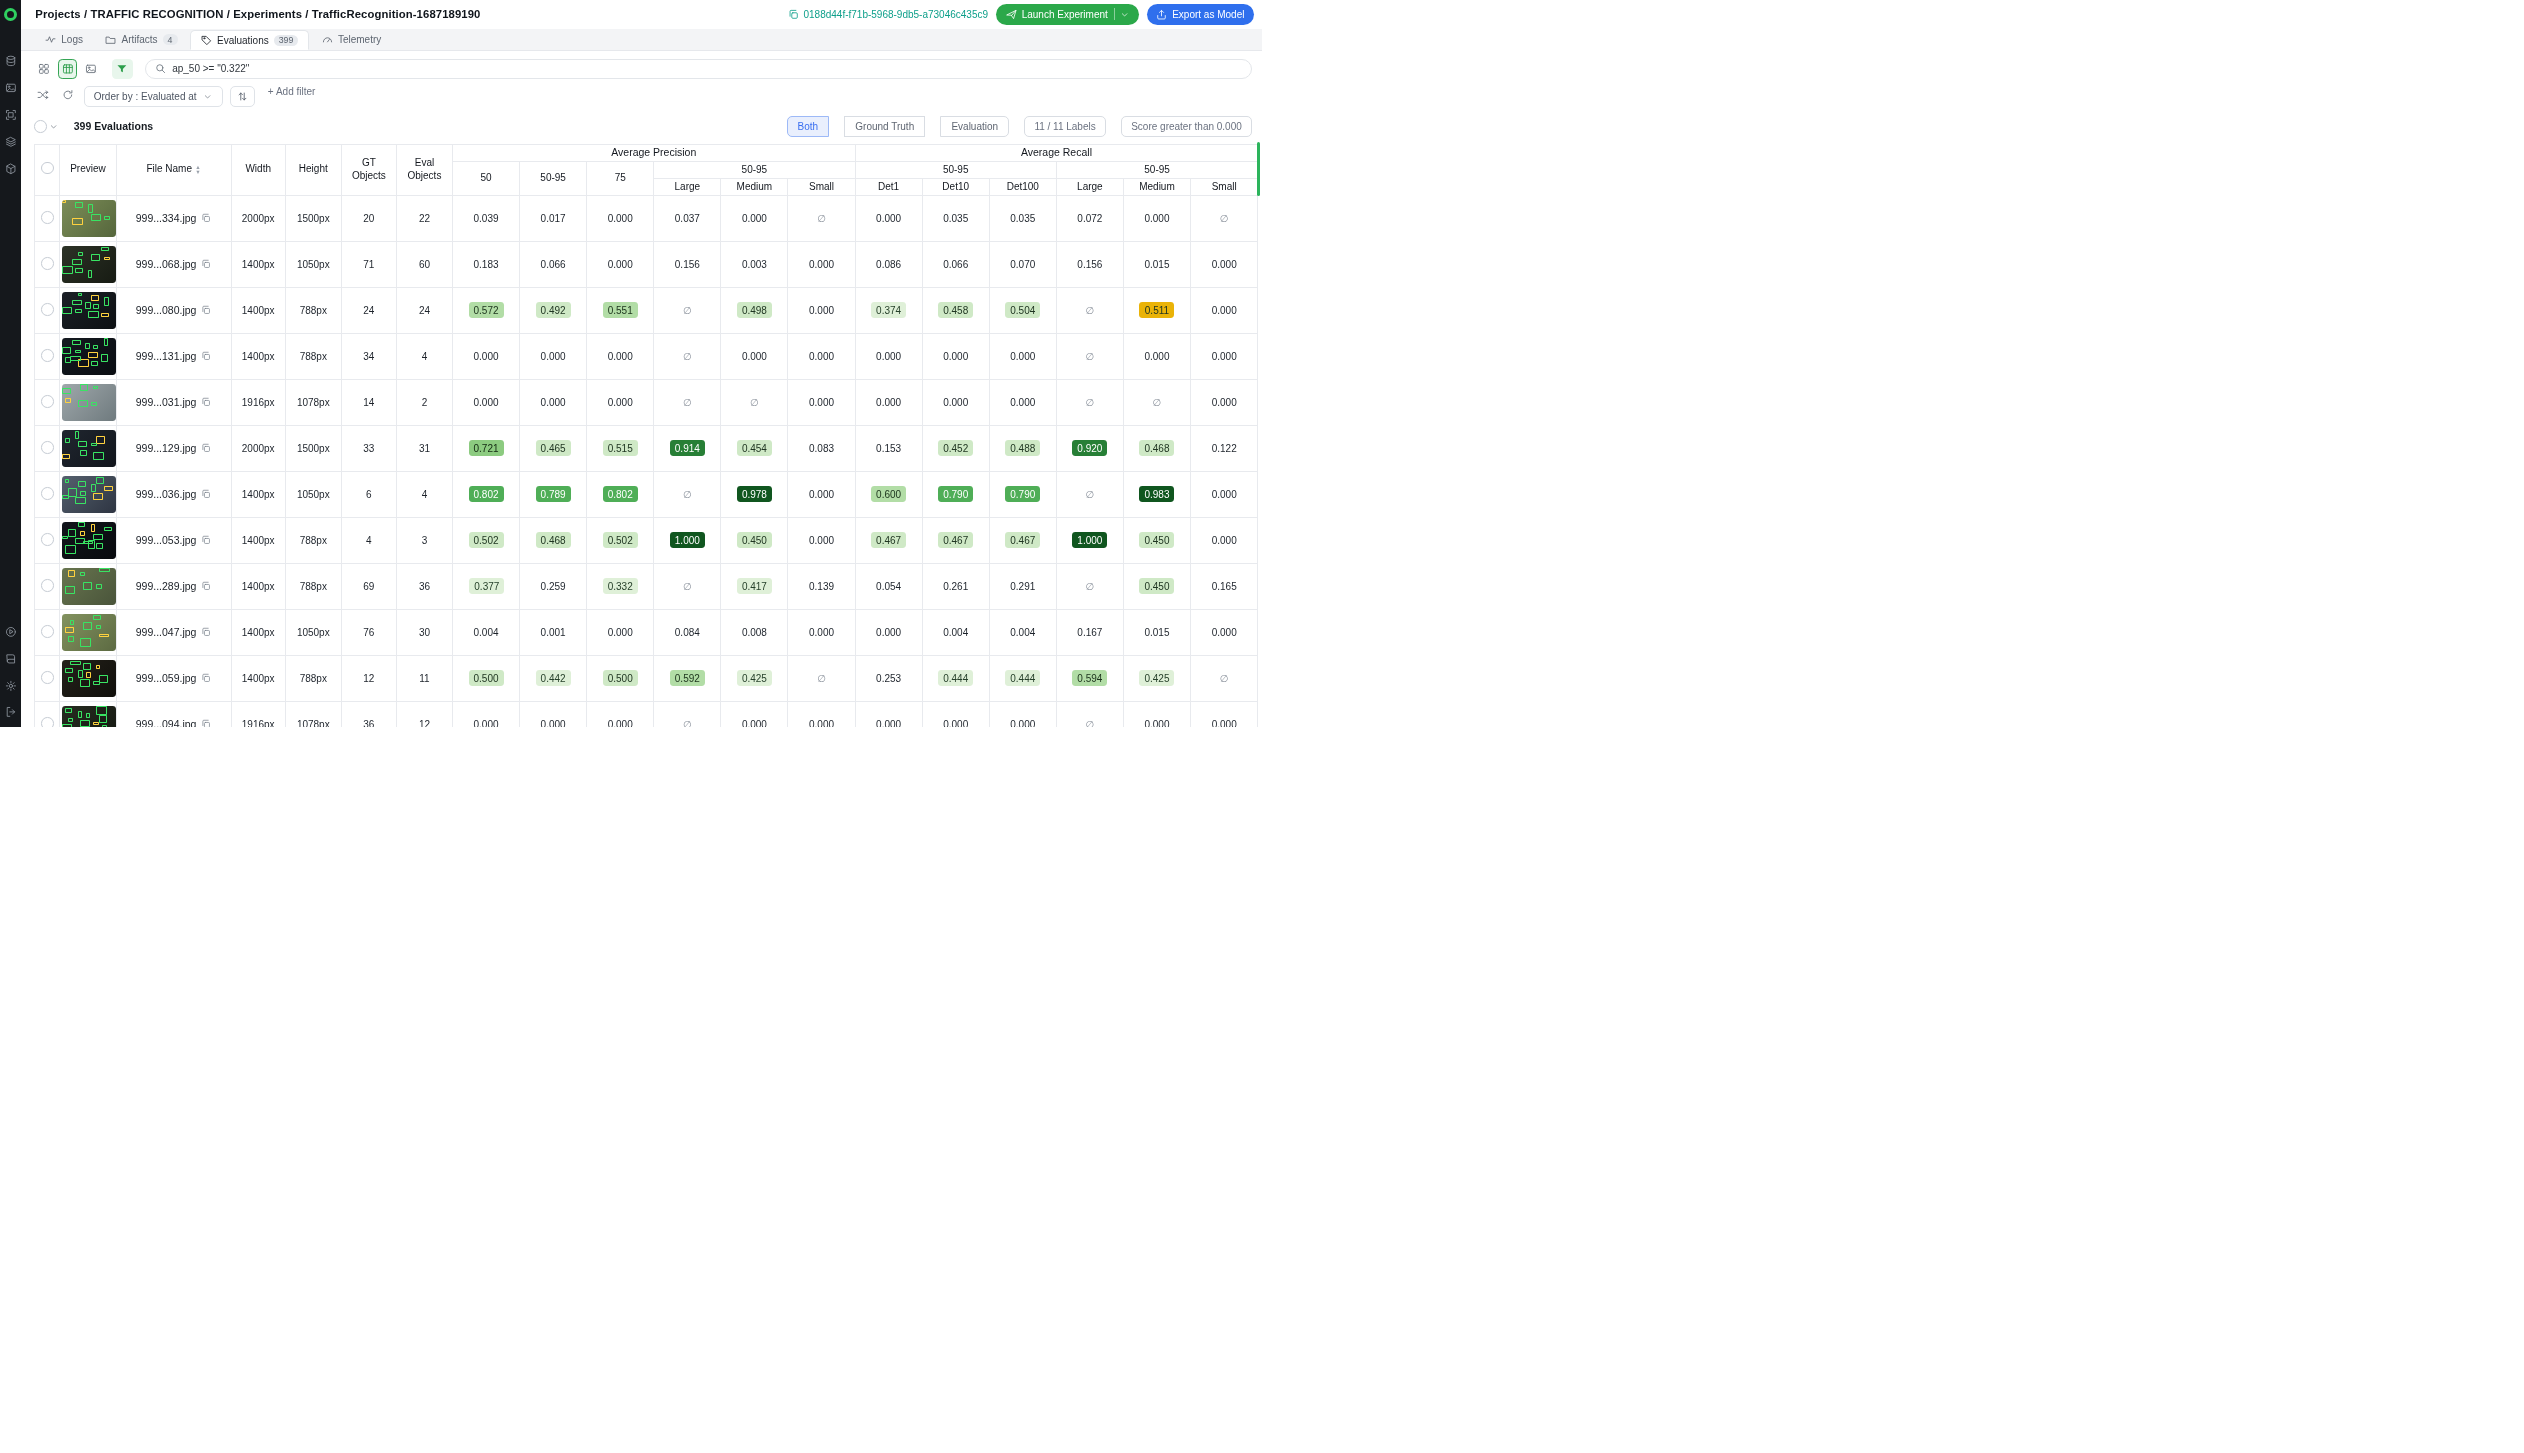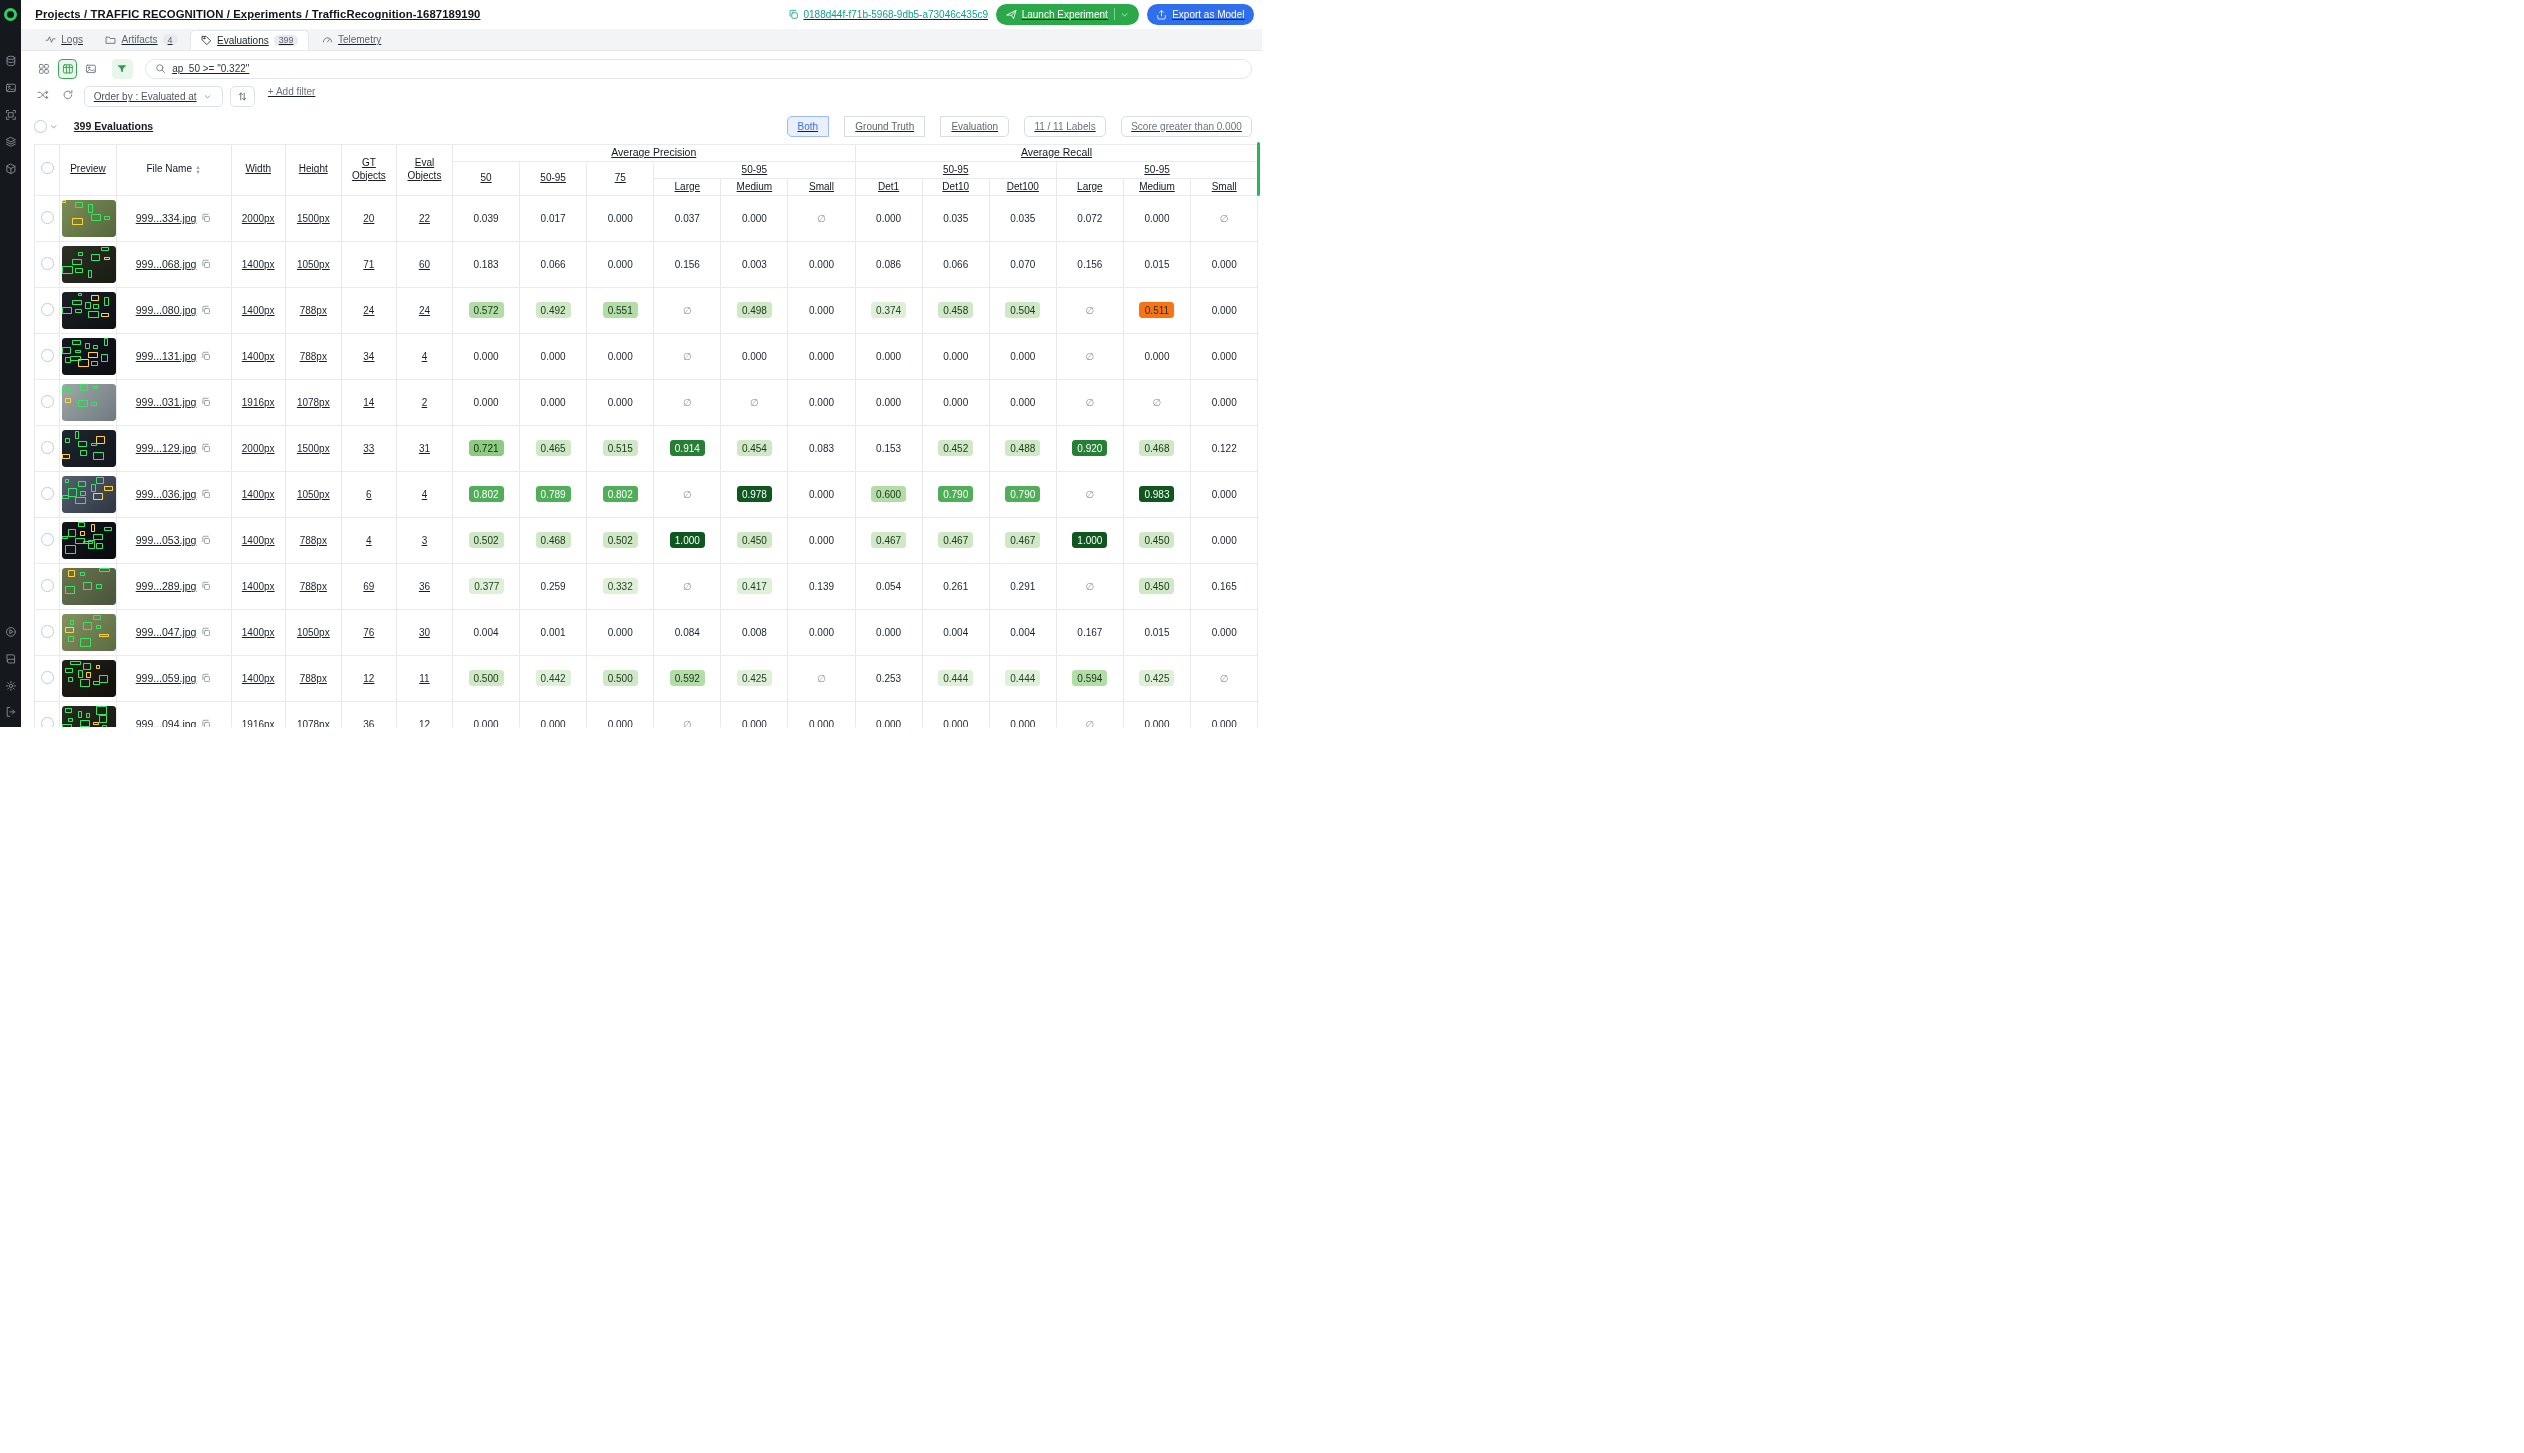--- a/index.html
+++ b/index.html
@@ -1,18 +1,18 @@
 <!DOCTYPE html>
 <html style="font-size:13.4px"><head>
 <meta charset="utf-8">
 <style>
   * { box-sizing: border-box; margin: 0; padding: 0; }
   html,body { width:1262px; height:727px; overflow:hidden; }
   body { font-family:"Liberation Sans", sans-serif; background:#fff; color:#1b2026; font-size:10px; }
-  .app { display:flex; width:100%; height:100%;text-decoration:underline; }
+  .app { display:flex; width:100%; height:100%; }
 
   
   .sidebar { flex:0 0 21px; background:#15181c; display:flex; flex-direction:column; align-items:center; padding:7.6px 0 8.4px; }
   .logo { width:13.4px; height:13.4px; border-radius:50%; border:3.4px solid #2fd060; background:#15181c; margin-bottom:34px; }
   .side-icon { width:12.6px; height:12.6px; color:#8b929b; margin-bottom:14.3px; display:flex; align-items:center; justify-content:center; cursor:pointer; }
   .side-icon svg { width:11.8px; height:11.8px; }
   .side-spacer { margin-top:auto; }
   svg.ln { fill:none; stroke:currentColor; stroke-width:1.2; stroke-linecap:round; stroke-linejoin:round; }
 
   
@@ -494,21 +494,21 @@
                 <td><span class="mval" style="background: rgb(178, 221, 166); color: rgb(27, 50, 27);">0.572</span></td>
                 <td><span class="mval" style="background: rgb(207, 233, 198); color: rgb(32, 54, 34);">0.492</span></td>
                 <td><span class="mval" style="background: rgb(178, 221, 166); color: rgb(27, 50, 27);">0.551</span></td>
                 <td><span class="mval empty">∅</span></td>
                 <td><span class="mval" style="background: rgb(207, 233, 198); color: rgb(32, 54, 34);">0.498</span></td>
                 <td><span class="mval">0.000</span></td>
                 <td><span class="mval" style="background: rgb(223, 240, 216); color: rgb(38, 64, 42);">0.374</span></td>
                 <td><span class="mval" style="background: rgb(207, 233, 198); color: rgb(32, 54, 34);">0.458</span></td>
                 <td><span class="mval" style="background: rgb(207, 233, 198); color: rgb(32, 54, 34);">0.504</span></td>
                 <td><span class="mval empty">∅</span></td>
-                <td><span class="mval" style="background: #f97316; color: rgb(32, 54, 34); text-align: center;">0.511</span></td>
+                <td><span class="mval" style="background: #eab308; color: rgb(32, 54, 34); text-align: center;">0.511</span></td>
                 <td><span class="mval">0.000</span></td>
               </tr>
               <tr>
                 <td><span class="radio"></span></td>
                 <td>
                   <div class="thumb" style="background: linear-gradient(135deg, rgb(20, 25, 32), rgb(10, 13, 18));">
                     <i style="left: 5%; top: 51%; width: 6.7px; height: 5.9px;"></i>
                     <i style="left: 58%; top: 20%; width: 5px; height: 4.2px;"></i>
                     <i class="y" style="left: 29%; top: 57%; width: 11px; height: 8.4px;"></i>
                     <i style="left: 0%; top: 26%; width: 9.2px; height: 6.7px;"></i>

